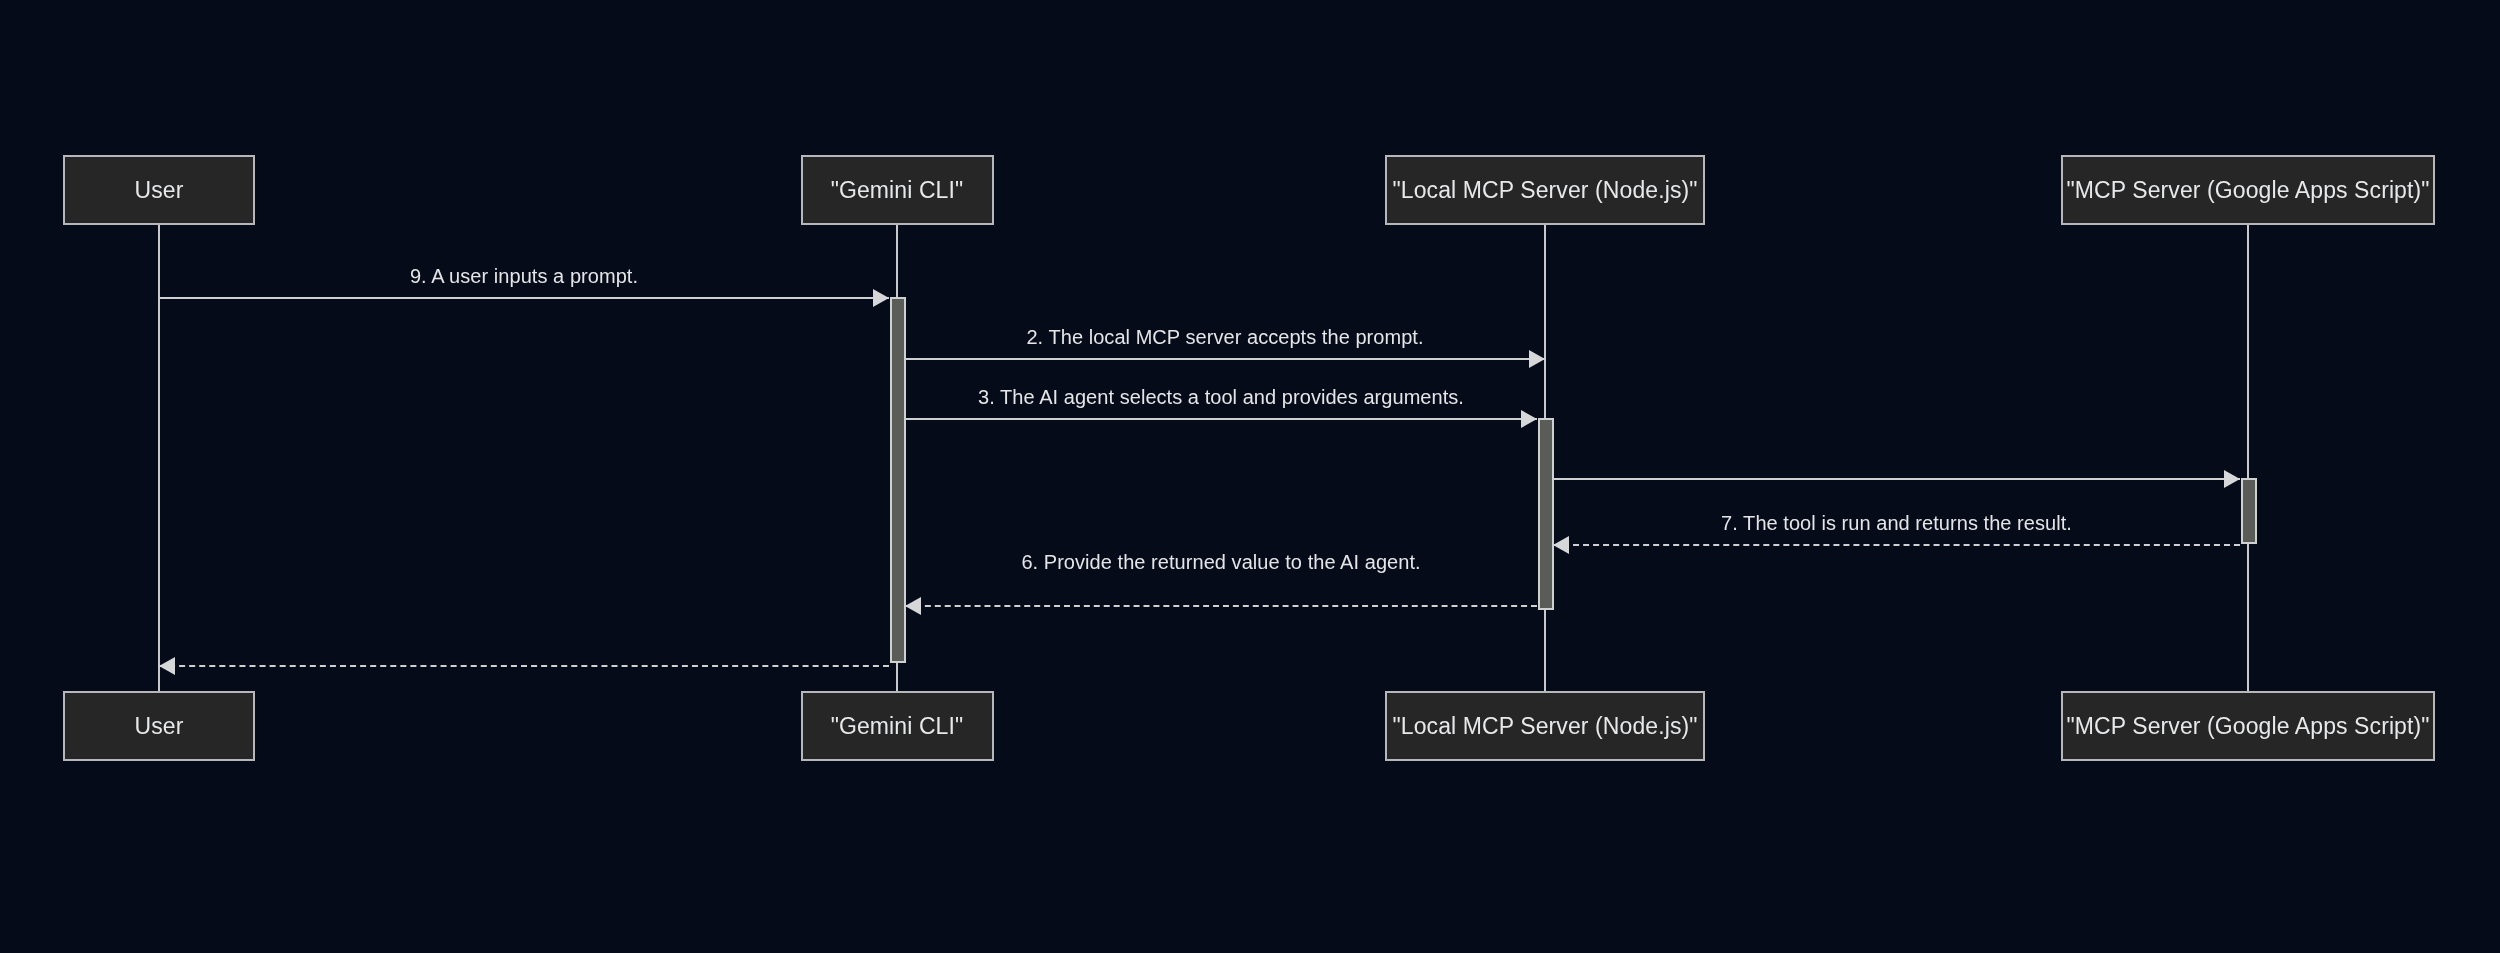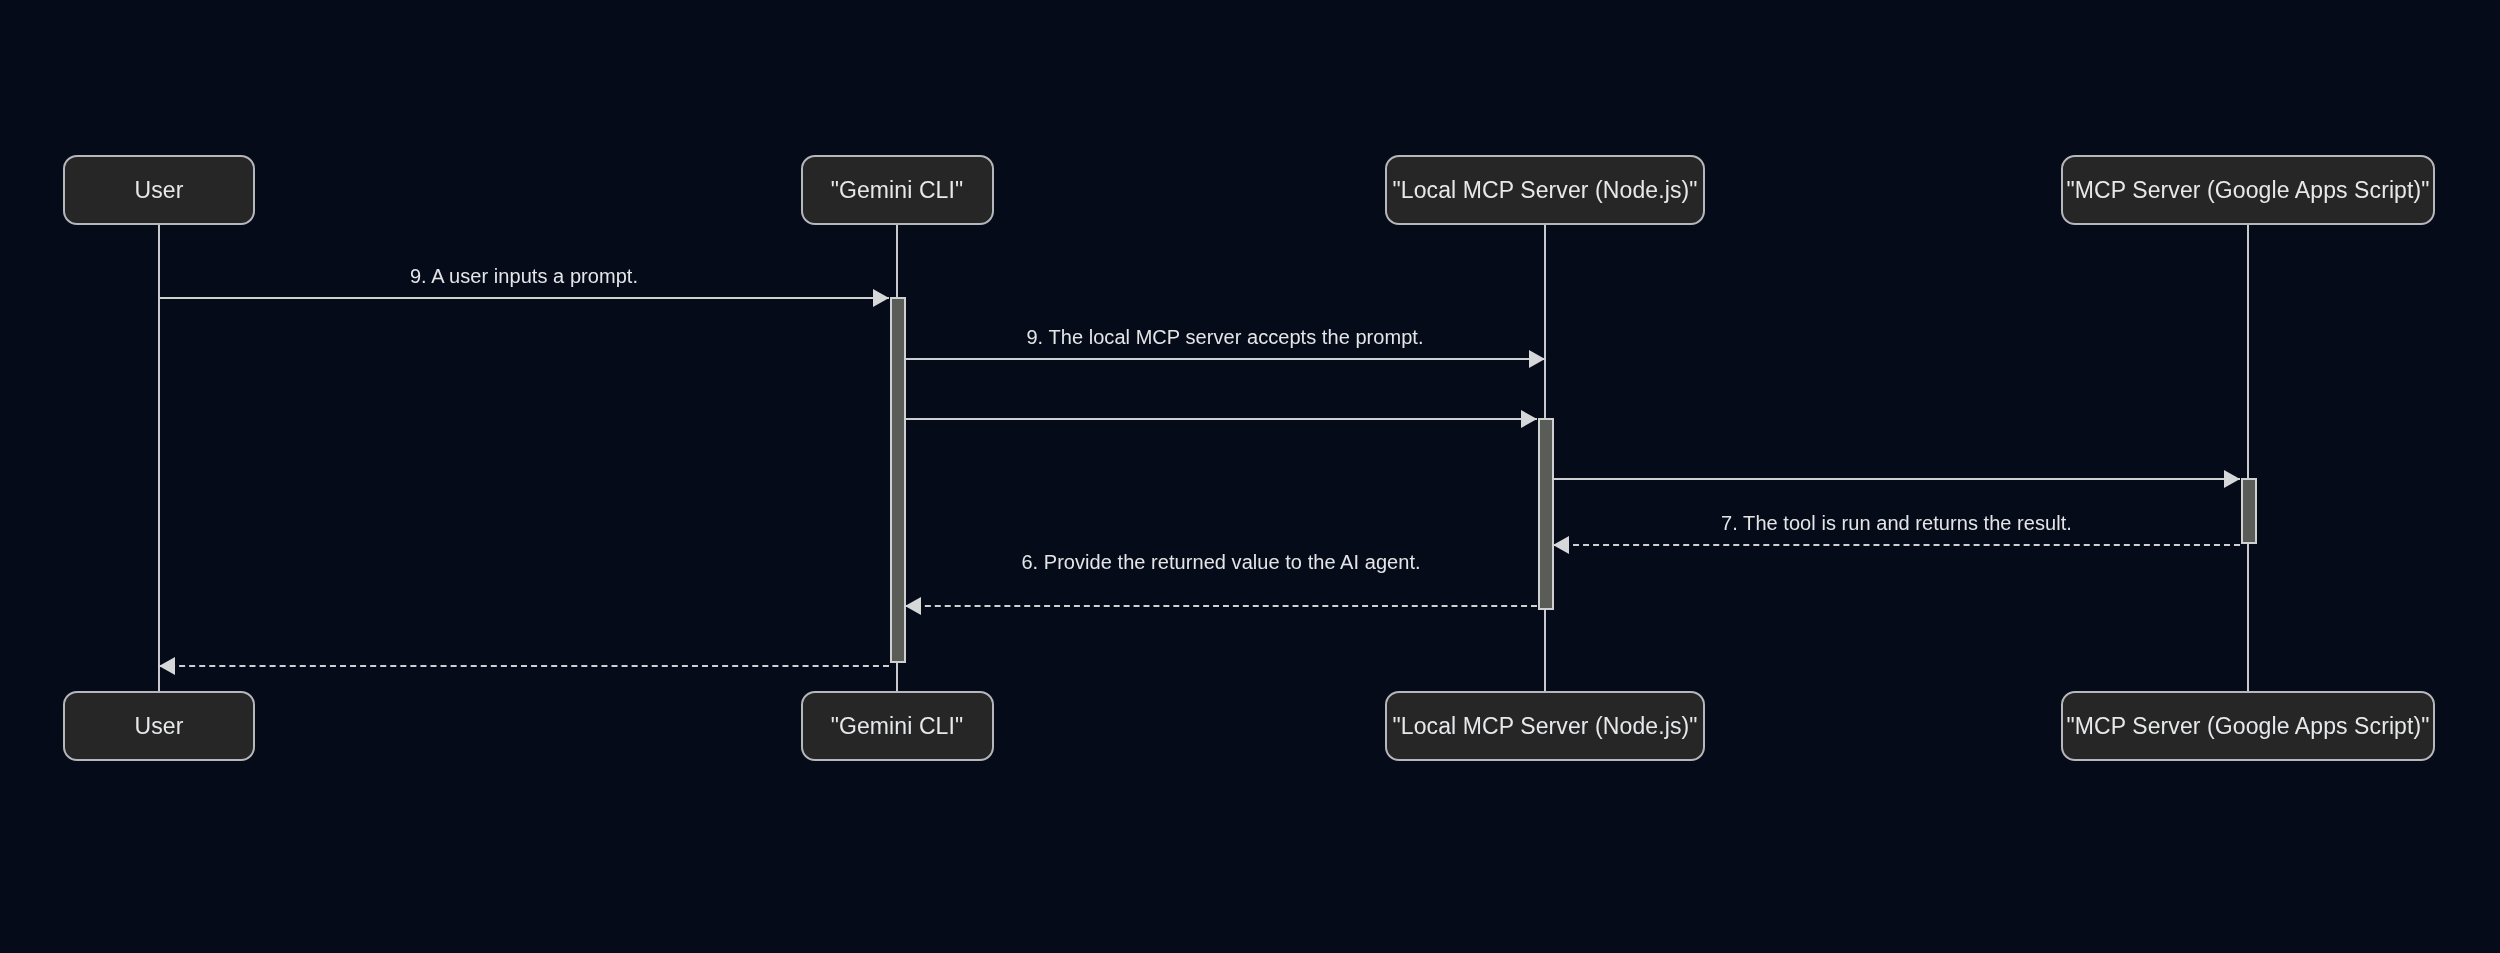--- a/index.html
+++ b/index.html
@@ -25,21 +25,21 @@
     width: 2px;
     background: #c8c9cc;
   }
 
   
   .actor-box {
     position: absolute;
     box-sizing: border-box;
     background: #262626;
     border: 2px solid #b6b7ba;
-    border-radius: 14px;
+    border-radius: 0;
     display: flex;
     align-items: center;
     justify-content: center;
     color: #e7e8ea;
     font-size: 23px;
     letter-spacing: .1px;
     white-space: nowrap;
   }
 
   
@@ -122,23 +122,24 @@
       <span>"MCP Server (Google Apps Script)"</span>
     </div>
     <div class="activation" style="left: 890px; top: 297px; height: 366px;"></div>
     <div class="activation" style="left: 1538px; top: 418px; height: 192px;"></div>
     <div class="activation" style="left: 2241px; top: 478px; height: 66px;"></div>
     <div class="msg-line" style="left: 159px; top: 297px; width: 730px;"></div>
     <div class="arrow-head right" style="top: 289px; left: 873px;"></div>
     <div class="msg-label" style="left: 524px; top: 265px;">9. A user inputs a prompt.</div>
     <div class="msg-line" style="left: 905px; top: 358px; width: 640px;"></div>
     <div class="arrow-head right" style="top: 350px; left: 1529px;"></div>
-    <div class="msg-label" style="left: 1225px; top: 326px;">9. The local MCP server accepts the prompt.</div>
+    <div class="msg-label" style="left: 1225px; top: 326px;">2. The local MCP server accepts the prompt.</div>
     <div class="msg-line" style="left: 905px; top: 418px; width: 632px;"></div>
     <div class="arrow-head right" style="top: 410px; left: 1521px;"></div>
+    <div class="msg-label" style="left: 1221px; top: 386px;">3. The AI agent selects a tool and provides arguments.</div>
     <div class="msg-line" style="left: 1553px; top: 478px; width: 687px;"></div>
     <div class="arrow-head right" style="top: 470px; left: 2224px;"></div>
     <div class="msg-line dotted" style="left: 1553px; top: 544px; width: 687px;"></div>
     <div class="arrow-head left" style="top: 536px; left: 1553px;"></div>
     <div class="msg-label" style="left: 1896.5px; top: 512px;">7. The tool is run and returns the result.</div>
     <div class="msg-line dotted" style="left: 905px; top: 605px; width: 632px;"></div>
     <div class="arrow-head left" style="top: 597px; left: 905px;"></div>
     <div class="msg-label" style="left: 1221px; top: 551px; text-align: center;">6. Provide the returned value to the AI agent.</div>
     <div class="msg-line dotted" style="left: 159px; top: 665px; width: 730px;"></div>
     <div class="arrow-head left" style="top: 657px; left: 159px;"></div>

